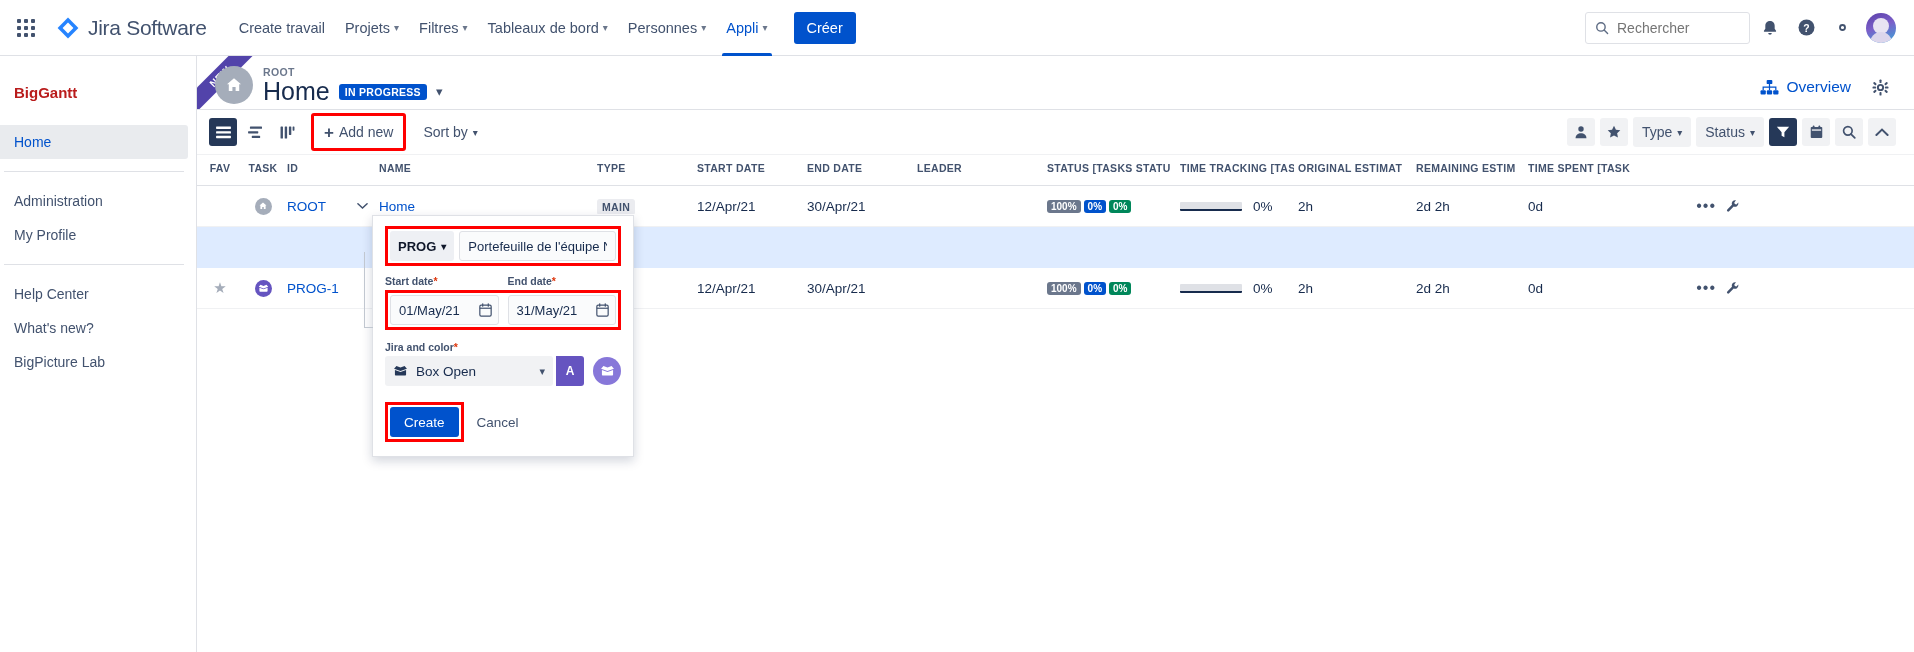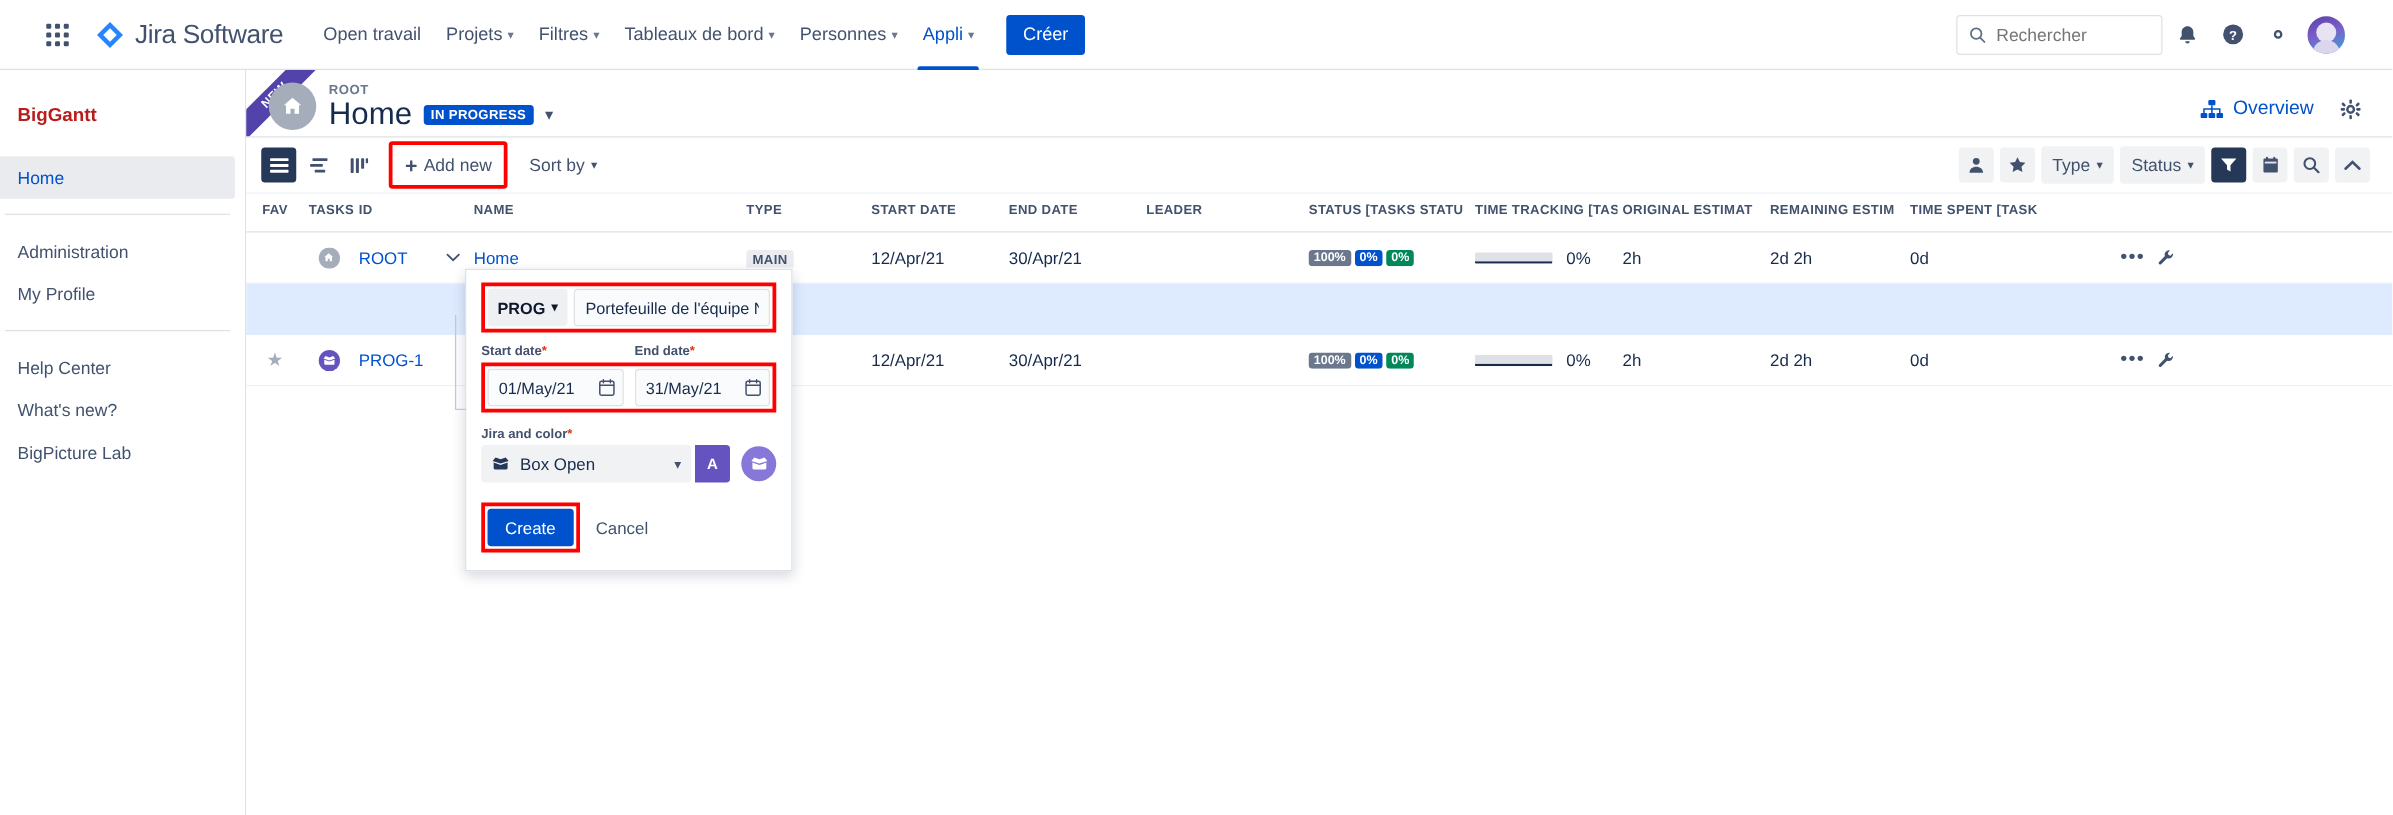--- a/index.html
+++ b/index.html
@@ -9,21 +9,21 @@
     background: #ffffff;
     overflow: hidden;
   }
 
   
   #jira-nav {
     height: 56px; width: 100%;
     background: #ffffff;
     border-bottom: 1px solid #dfe1e6;
     display: flex; align-items: center;
-    padding: 0 24px;
+    padding: 0 4px;
     position: relative;
     z-index: 60;
   }
   .apps-grid {
     width: 32px; height: 32px;
     display: grid; grid-template-columns: repeat(3, 4px);
     grid-template-rows: repeat(3, 4px);
     gap: 3px; align-content: center; justify-content: center;
     cursor: pointer; border-radius: 3px; flex: 0 0 auto;
     margin-left: 6px;
@@ -317,21 +317,21 @@
       <svg width="24" height="24" viewBox="0 0 24 24">
         <path d="M12 1.6 L22.4 12 L12 22.4 L1.6 12 Z" fill="#2684ff"></path>
         <path d="M12 6.6 L17.4 12 L12 17.4 L6.6 12 Z" fill="#ffffff"></path>
       </svg>
     </span>
     <span class="jira-logo-text">Jira Software</span>
   </div>
 
   <div class="nav-links">
     <div class="nav-link">
-      <span>Open travail</span>
+      <span>Create travail</span>
     </div>
     <div class="nav-link">
       <span>Projets</span>
       <span class="caret">▾</span>
     </div>
     <div class="nav-link">
       <span>Filtres</span>
       <span class="caret">▾</span>
     </div>
     <div class="nav-link">
@@ -539,21 +539,21 @@
             <path d="M1.4 8L7 2.6 12.6 8" fill="none" stroke="#42526e" stroke-width="2" stroke-linecap="round"></path>
           </svg>
         </div>
       </div>
     </div>
 
     <div id="tbl">
 
       <div class="tr head">
         <div class="cell c-fav">FAV</div>
-        <div class="cell c-icon">TASKS</div>
+        <div class="cell c-icon">TASK</div>
         <div class="cell c-id">ID</div>
         <div class="cell c-exp"></div>
         <div class="cell c-name">NAME</div>
         <div class="cell c-type">TYPE</div>
         <div class="cell c-start">START DATE</div>
         <div class="cell c-end">END DATE</div>
         <div class="cell c-leader">LEADER</div>
         <div class="cell c-status">STATUS [TASKS STATU</div>
         <div class="cell c-track">TIME TRACKING [TASK</div>
         <div class="cell c-orig">ORIGINAL ESTIMAT</div>

